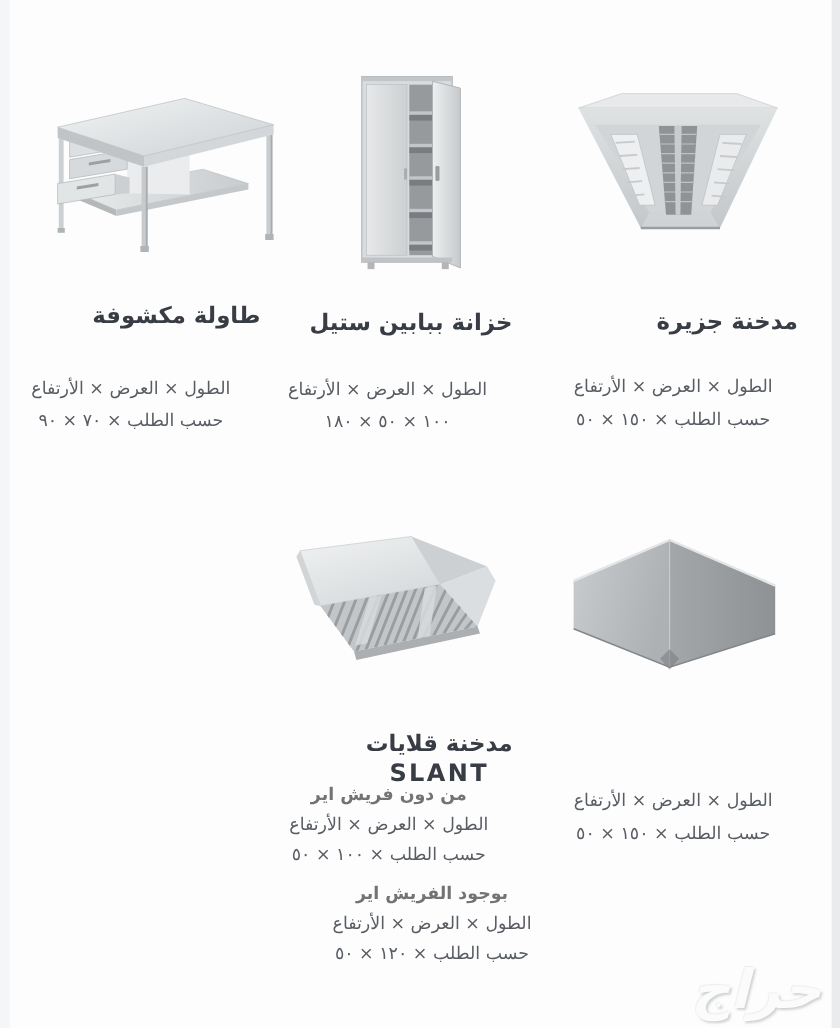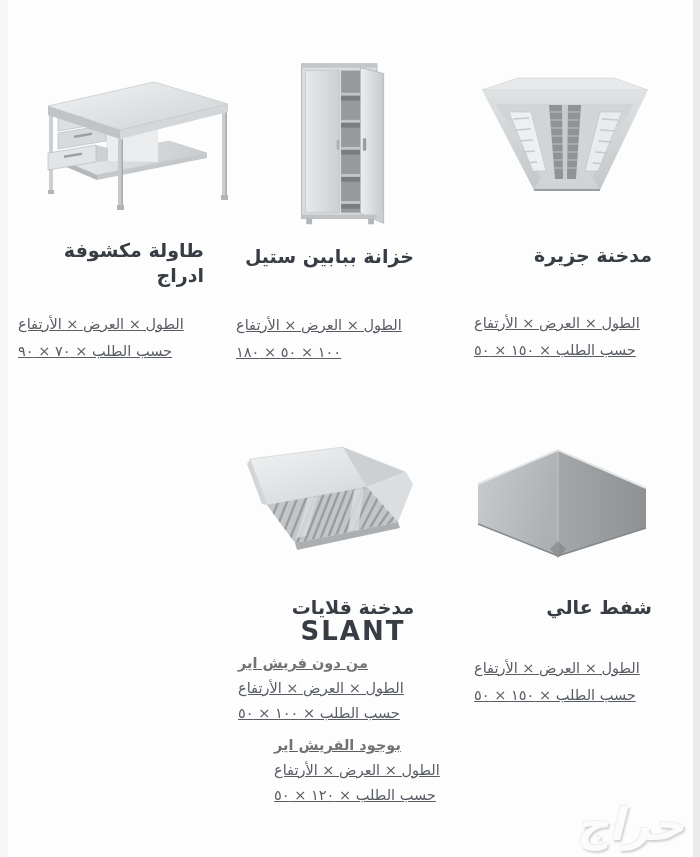--- a/index.html
+++ b/index.html
@@ -8,29 +8,29 @@
     background:#fdfdfd;font-family:"DejaVu Sans",sans-serif;
   }
   .edge{position:absolute;top:0;height:100%;}
   .edge.left{left:0;width:8px;background:#f5f6f7;}
   .edge.right{right:0;width:7px;background:#eaebed;}
 
   .photo{position:absolute;}
   .photo svg{display:block;width:100%;height:100%;}
 
   .title{
-    position:absolute;margin:4px;font-size:19px;font-weight:700;
+    position:absolute;margin:17px;font-size:19px;font-weight:700;
     line-height:25px;color:#383d45;text-align:right;
   }
   .tline{display:block;}
-  .latin{letter-spacing:2px;font-size:26px;}
+  .latin{letter-spacing:2px;font-size:20px;}
 
   .specs{
     position:absolute;font-size:14.5px;line-height:27px;
-    color:#585c63;text-align:left;text-decoration:underline;
+    color:#585c63;text-align:center;
   }
   .spec-heading{font-weight:700;color:#737373;line-height:25px;}
   .specs.tight{line-height:25px;}
 
   
   #p1-photo{left:36px;top:64px;width:200px;height:150px;}
   #p1-title{left:18px;top:234px;width:182px;}
   #p1-specs{left:18px;top:311px;width:182px;}
 
   
@@ -102,21 +102,20 @@
         <polygon points="12,42 84,66 84,75 12,51" fill="#c0c4c7"></polygon>
         <polygon points="84,66 192,40 192,48 84,75" fill="#d3d7d9"></polygon>
         <polygon points="12,42 118,18 192,40 84,66" fill="url(#g-top)" stroke="#bbbfc2" stroke-width="0.6"></polygon>
         <rect x="82" y="75" width="5" height="66" fill="#c6cacd"></rect>
         <rect x="85.5" y="75" width="1.5" height="66" fill="#a8acaf"></rect>
         <rect x="81" y="141" width="7" height="5" fill="#b0b4b7"></rect>
       </svg>
     </div>
     <h3 class="title" id="p1-title" dir="rtl">
       <span class="tline">طاولة مكشوفة</span>
-      <span class="tline">ادراج</span>
     </h3>
     <div class="specs" id="p1-specs" dir="rtl">
       <div class="spec-label">الطول × العرض × الأرتفاع</div>
       <div class="spec-value">حسب الطلب × ٧٠ × ٩٠</div>
     </div>
   </section>
 
   <section>
     <div class="photo" id="p2-photo">
       <svg viewBox="0 0 120 180">
@@ -253,21 +252,20 @@
         </defs>
         <polygon points="8,46 88,12 88,118 8,86" fill="url(#h5-l)"></polygon>
         <polygon points="88,12 176,50 176,90 88,118" fill="url(#h5-r)"></polygon>
         <path d="M8,46 L88,12 L176,50" fill="none" stroke="#e3e5e6" stroke-width="2"></path>
         <path d="M8,86 L88,118 L176,90" fill="none" stroke="#84878a" stroke-width="1.4"></path>
         <line x1="88" y1="12" x2="88" y2="118" stroke="#cdd0d2" stroke-width="1" opacity="0.7"></line>
         <polygon points="80,111 88,120 96,111 88,103" fill="#7c7f82" opacity="0.6"></polygon>
       </svg>
     </div>
     <h3 class="title" id="p5-title" dir="rtl">
-      <span class="tline">شفط عالي</span>
     </h3>
     <div class="specs" id="p5-specs" dir="rtl">
       <div class="spec-label">الطول × العرض × الأرتفاع</div>
       <div class="spec-value">حسب الطلب × ١٥٠ × ٥٠</div>
     </div>
   </section>
 
   <div class="watermark" dir="rtl">حراج</div>
 </div>
 

